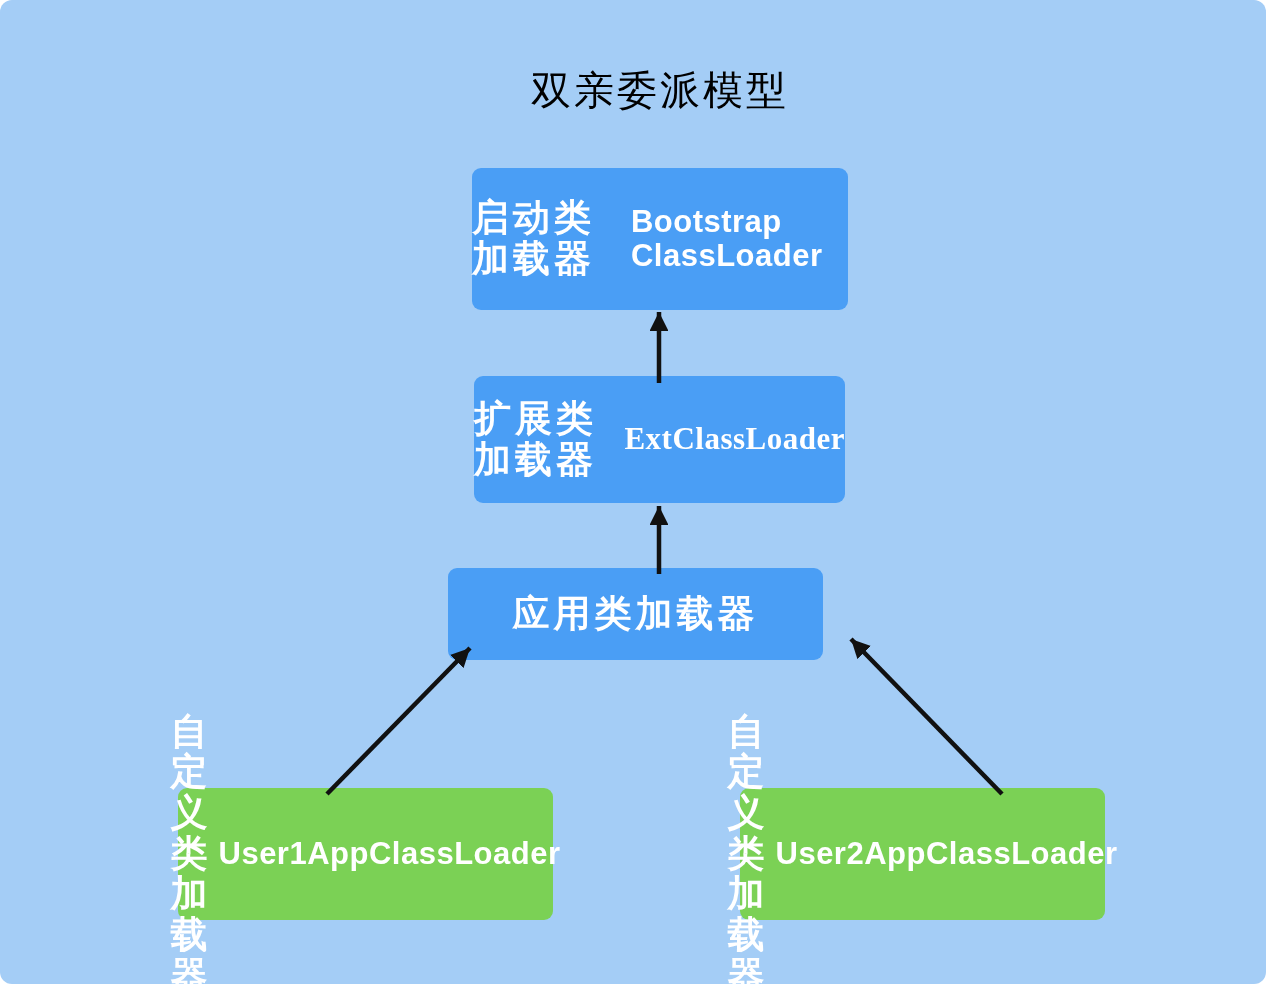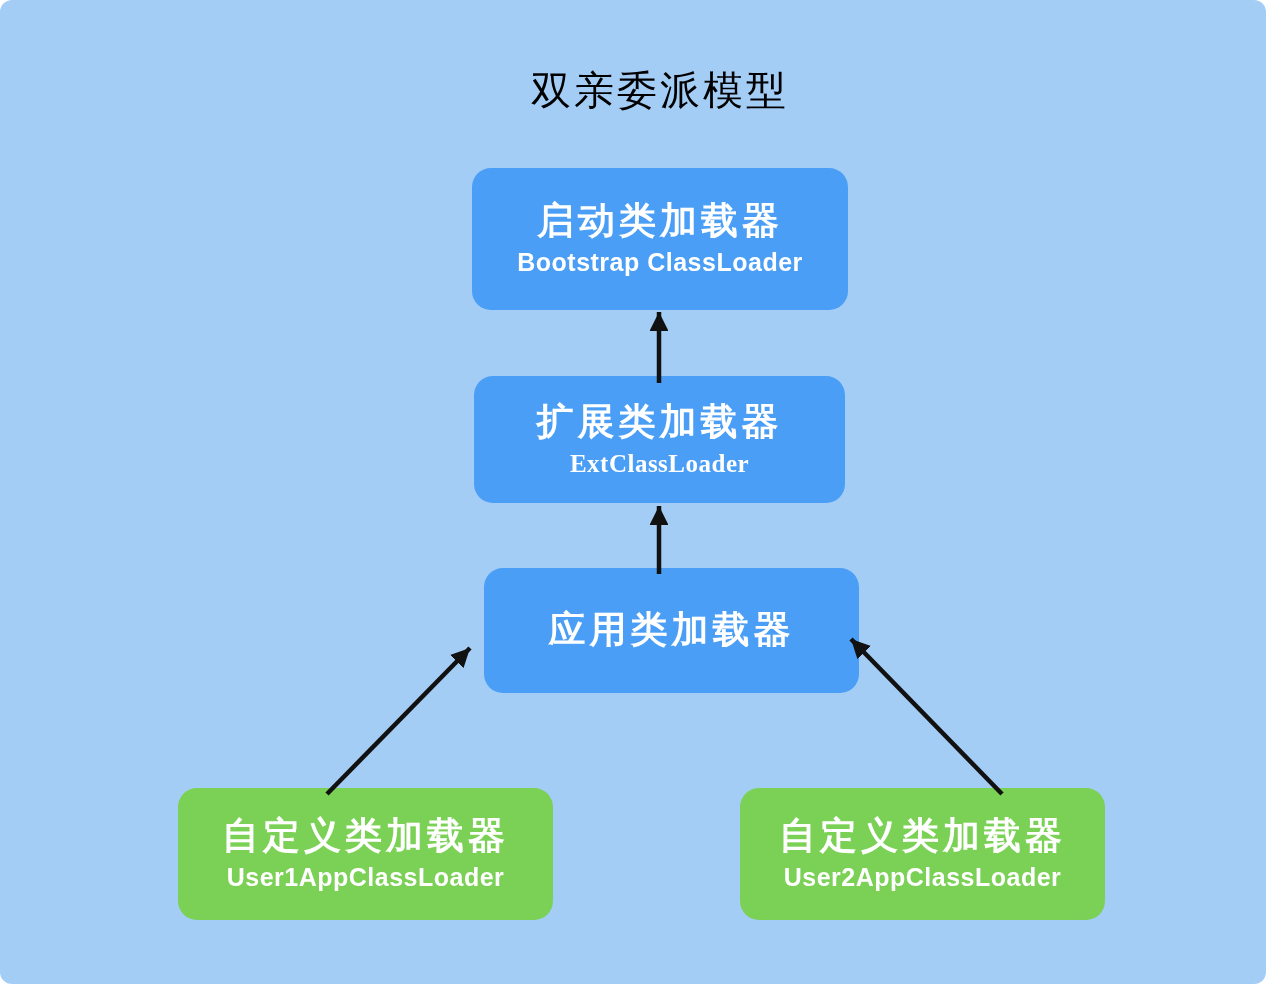--- a/index.html
+++ b/index.html
@@ -24,44 +24,44 @@
     text-align: center;
     font-size: 40px;
     line-height: 48px;
     font-weight: normal;
     letter-spacing: 3px;
     color: var(--title-text, #000000);
   }
   .node {
     position: absolute;
     display: flex;
-    flex-direction: column;
+    flex-direction: row;
     align-items: center;
     justify-content: center;
     gap: 7px;
-    border-radius: 19px;
+    border-radius: 9px;
     color: var(--box-text, #ffffff);
   }
   .node.loader { background: var(--loader-box, #4A9EF5); }
   .node.custom { background: var(--custom-box, #7BD155); }
   .node .zh {
     font-size: 37px;
     font-weight: bold;
     letter-spacing: 4px;
     line-height: 1.1;
   }
   .node .en {
-    font-size: 25px;
+    font-size: 31px;
     font-weight: bold;
     letter-spacing: 0.5px;
     line-height: 1.1;
   }
   #node-bootstrap { left: 472px; top: 168px; width: 376px; height: 142px; }
   #node-ext       { left: 474px; top: 376px; width: 371px; height: 127px; font-family: Liberation Serif, serif; }
-  #node-app       { left: 484px; top: 568px; width: 375px; height: 125px; }
+  #node-app       { left: 448px; top: 568px; width: 375px; height: 92px; }
   #node-user1     { left: 178px; top: 788px; width: 375px; height: 132px; }
   #node-user2     { left: 740px; top: 788px; width: 365px; height: 132px; }
   .edges-layer {
     position: absolute;
     left: 0; top: 0;
     width: 1266px;
     height: 984px;
     pointer-events: none;
   }
   .edges-layer line {

